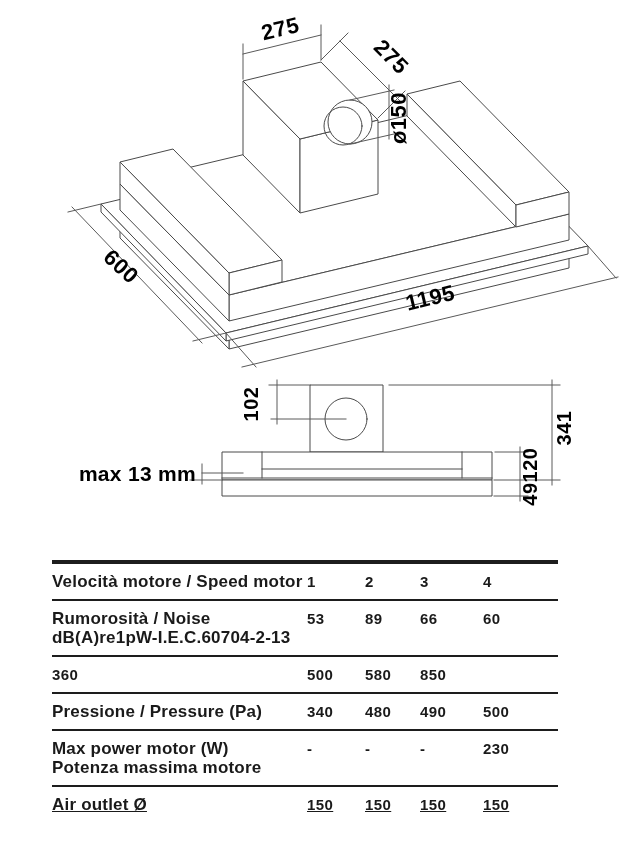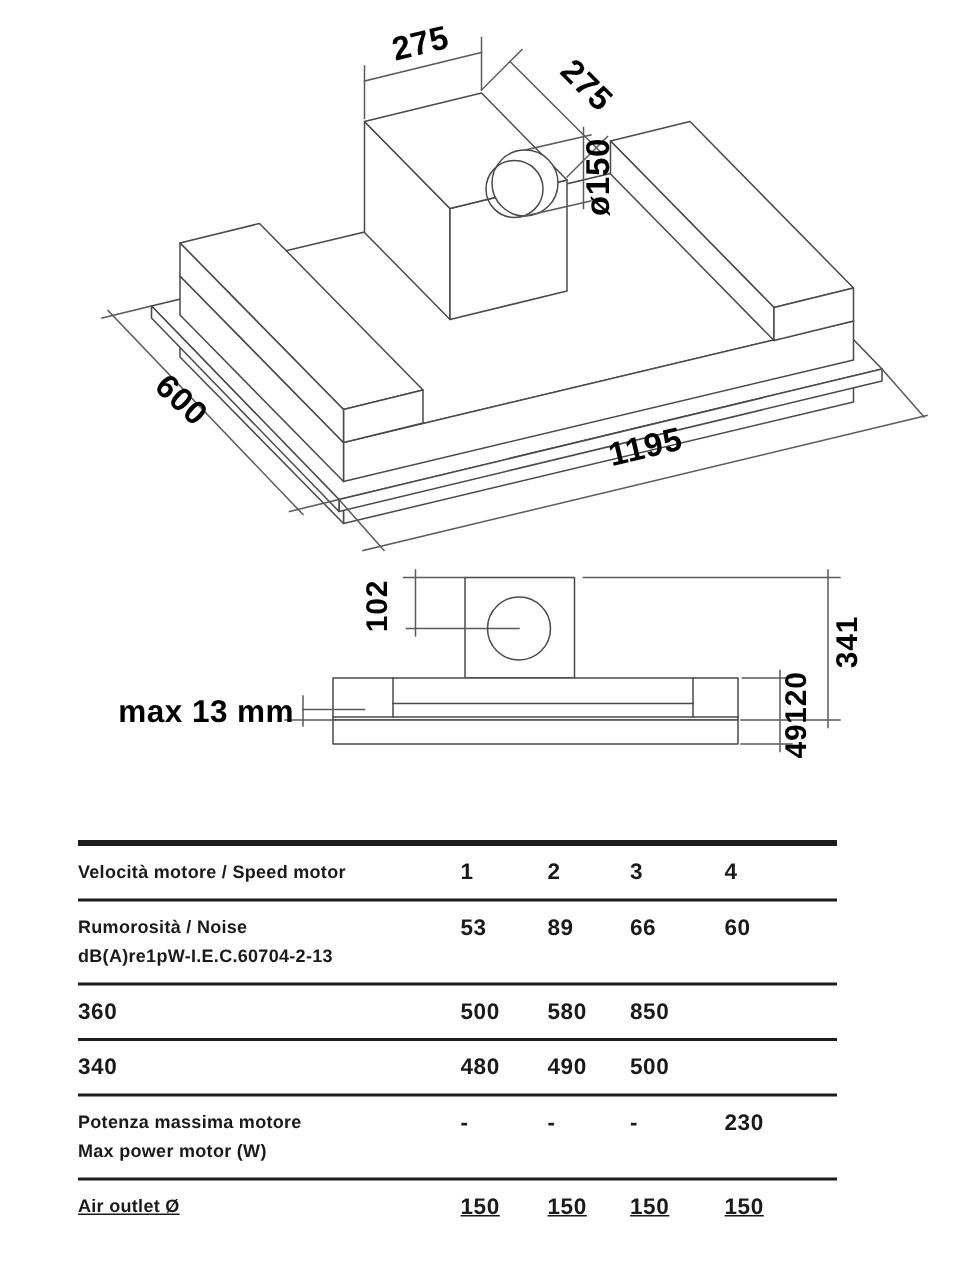--- a/index.html
+++ b/index.html
@@ -18,21 +18,21 @@
   .spec-table{
     position:absolute;left:52px;top:560px;width:506px;
     border-top:4px solid #1d1d1d;color:#1a1a1a;
   }
   .spec-row{
     display:grid;grid-template-columns:255px 58px 55px 63px auto;
     border-bottom:2px solid #1d1d1d;
     padding:8px 0 8px 0;
   }
   .spec-row:last-child{border-bottom:none;text-decoration:underline;}
-  .spec-label{font-size:12px;font-weight:bold;line-height:19px;letter-spacing:0.2px;}
+  .spec-label{font-size:17px;font-weight:bold;line-height:19px;letter-spacing:0.2px;}
   .spec-label span{display:block;}
   .spec-val{font-size:15px;font-weight:bold;line-height:19px;letter-spacing:0.4px;align-self:start;}
 </style>
 </head>
 <body>
 
 <div id="canvas">
 
   <svg id="drawings" width="642" height="556" viewBox="0 0 642 556">
 
@@ -169,30 +169,34 @@
     </div>
 
     <div class="spec-row">
       <div class="spec-val">360</div>
       <div class="spec-val">500</div>
       <div class="spec-val">580</div>
       <div class="spec-val">850</div>
     </div>
 
     <div class="spec-row">
+      <div class="spec-label">
+        <span>Pressione / Pressure (Pa)</span>
+          <span></span>
+      </div>
       <div class="spec-val">340</div>
       <div class="spec-val">480</div>
       <div class="spec-val">490</div>
       <div class="spec-val">500</div>
     </div>
 
     <div class="spec-row">
       <div class="spec-label">
-        <span>Potenza massima motore</span>
-          <span>Max power motor (W)</span>
+        <span>Max power motor (W)</span>
+          <span>Potenza massima motore</span>
       </div>
       <div class="spec-val">-</div>
       <div class="spec-val">-</div>
       <div class="spec-val">-</div>
       <div class="spec-val">230</div>
     </div>
 
     <div class="spec-row">
       <div class="spec-label">
         <span>Air outlet Ø</span>

